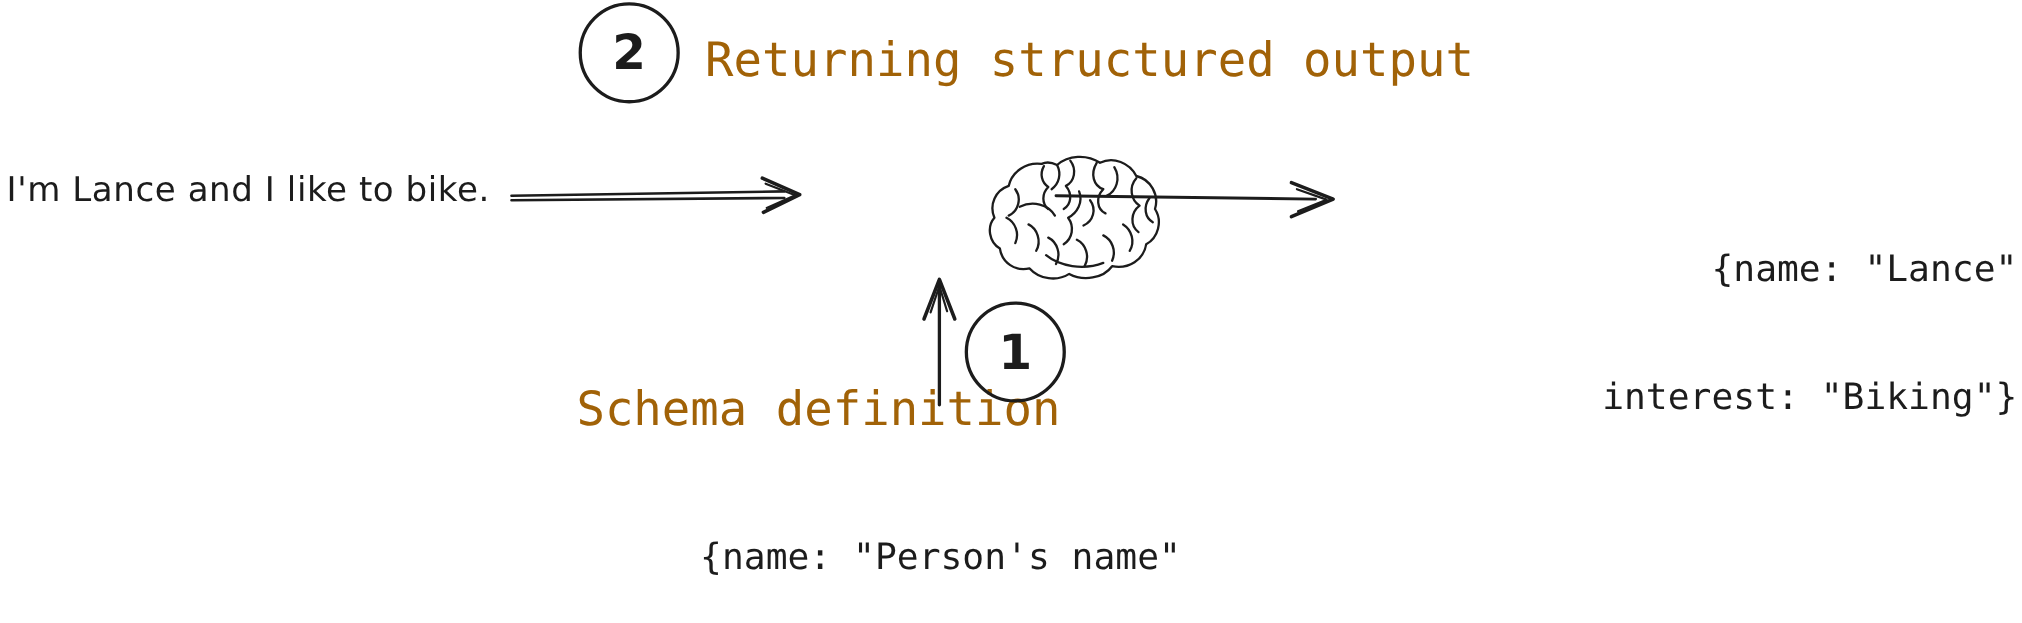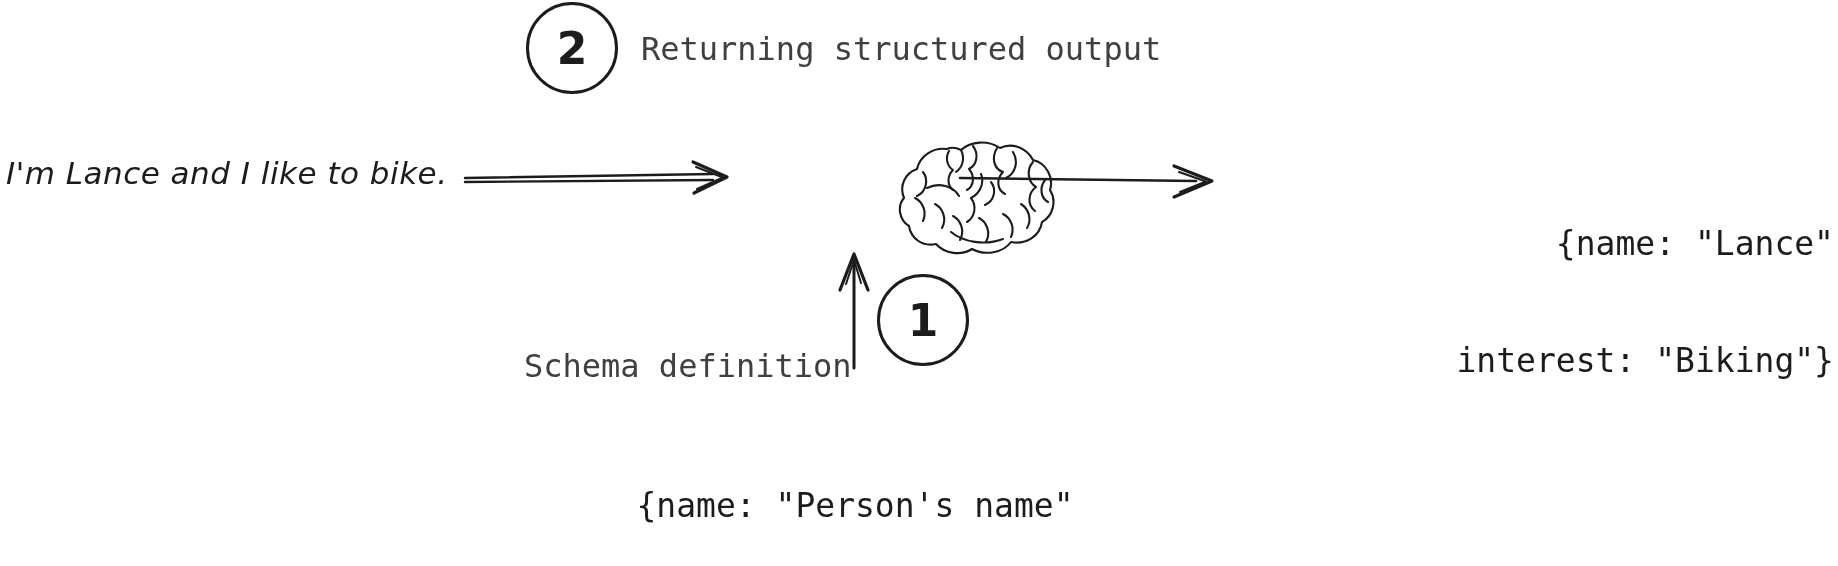--- a/index.html
+++ b/index.html
@@ -31,28 +31,27 @@
     font-family: "DejaVu Sans", sans-serif;
     font-weight: bold;
     font-size: 44px;
     color: #1c1c1c;
     box-sizing: border-box;
   }
 
   
   .mono-label {
     font-family: "DejaVu Sans Mono", monospace;
-    font-size: 32px;
-    color: #404040;
+    font-size: 43px;
+    color: #a16207;
     white-space: pre;
     letter-spacing: 0px;
   }
   .hand-text {
     font-family: "DejaVu Sans", sans-serif;
-    font-style: italic;
     font-size: 31px;
     color: #1c1c1c;
     white-space: pre;
     letter-spacing: 0.5px;
   }
   .code-block {
     font-family: "DejaVu Sans Mono", monospace;
     font-size: 33px;
     line-height: 39px;
     color: #1c1c1c;

